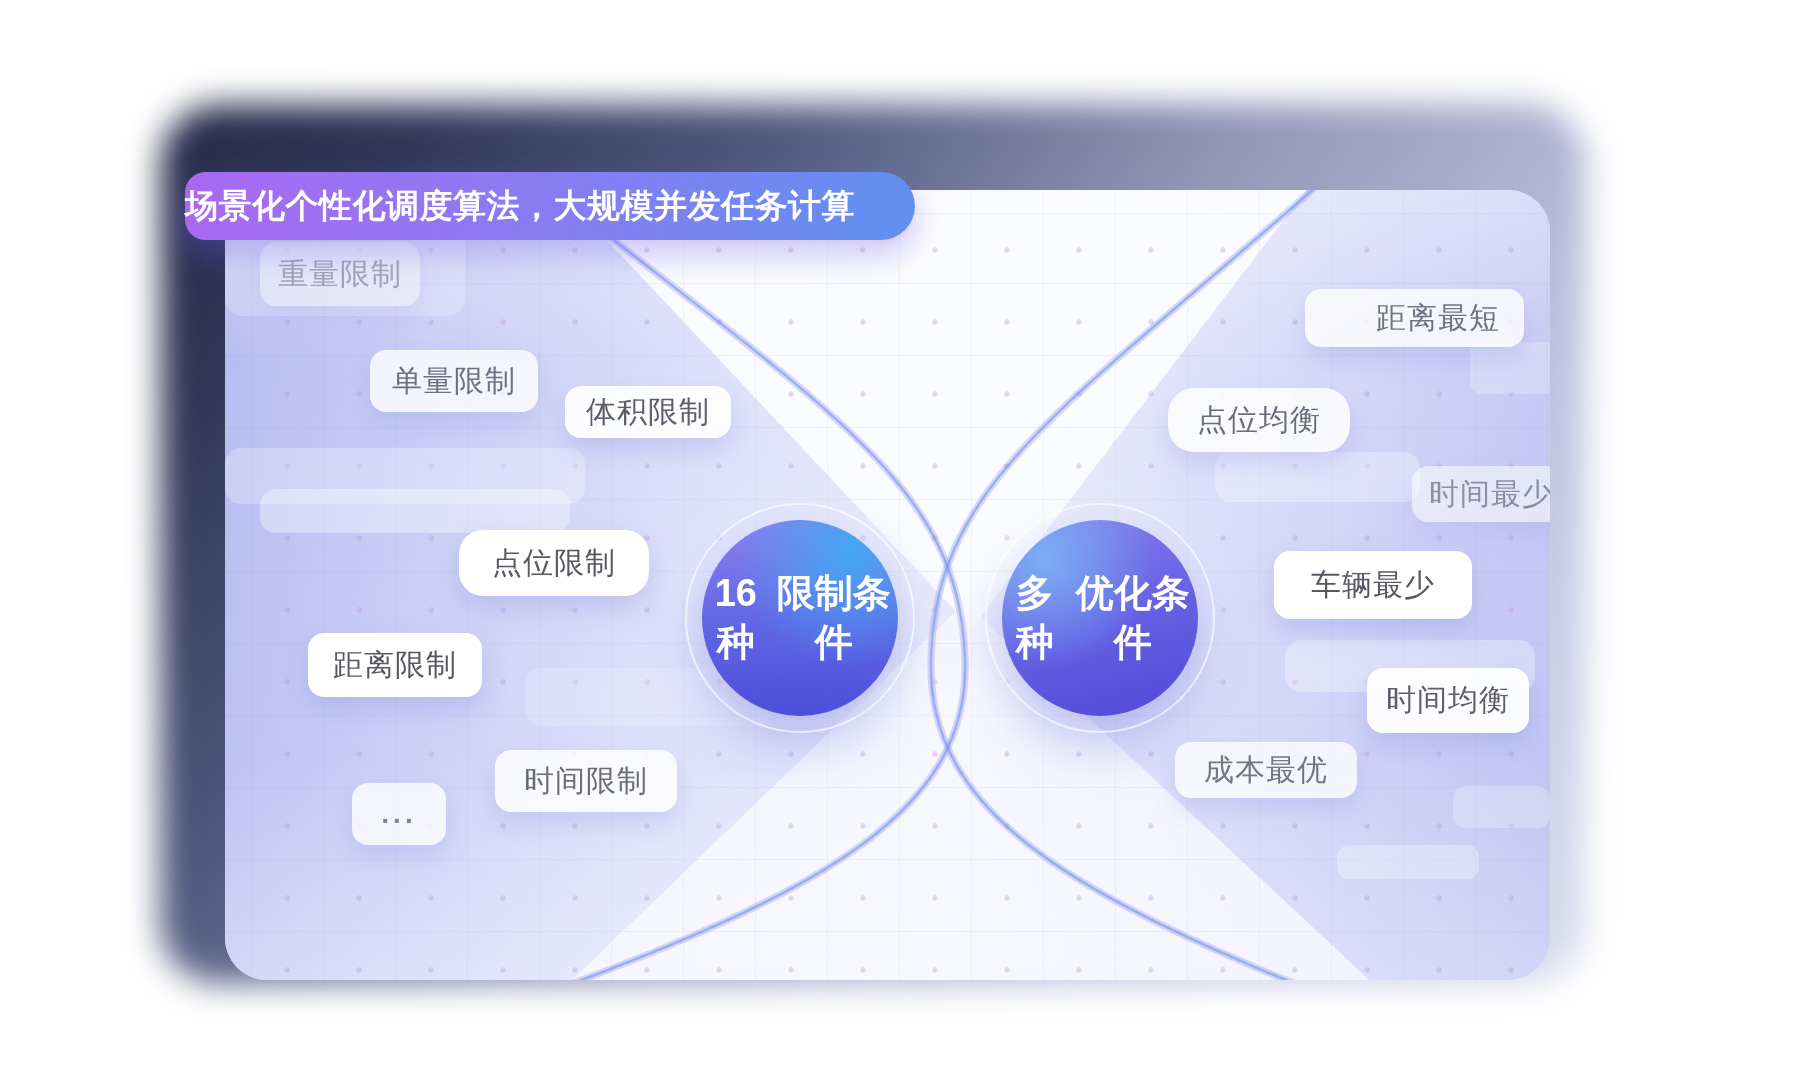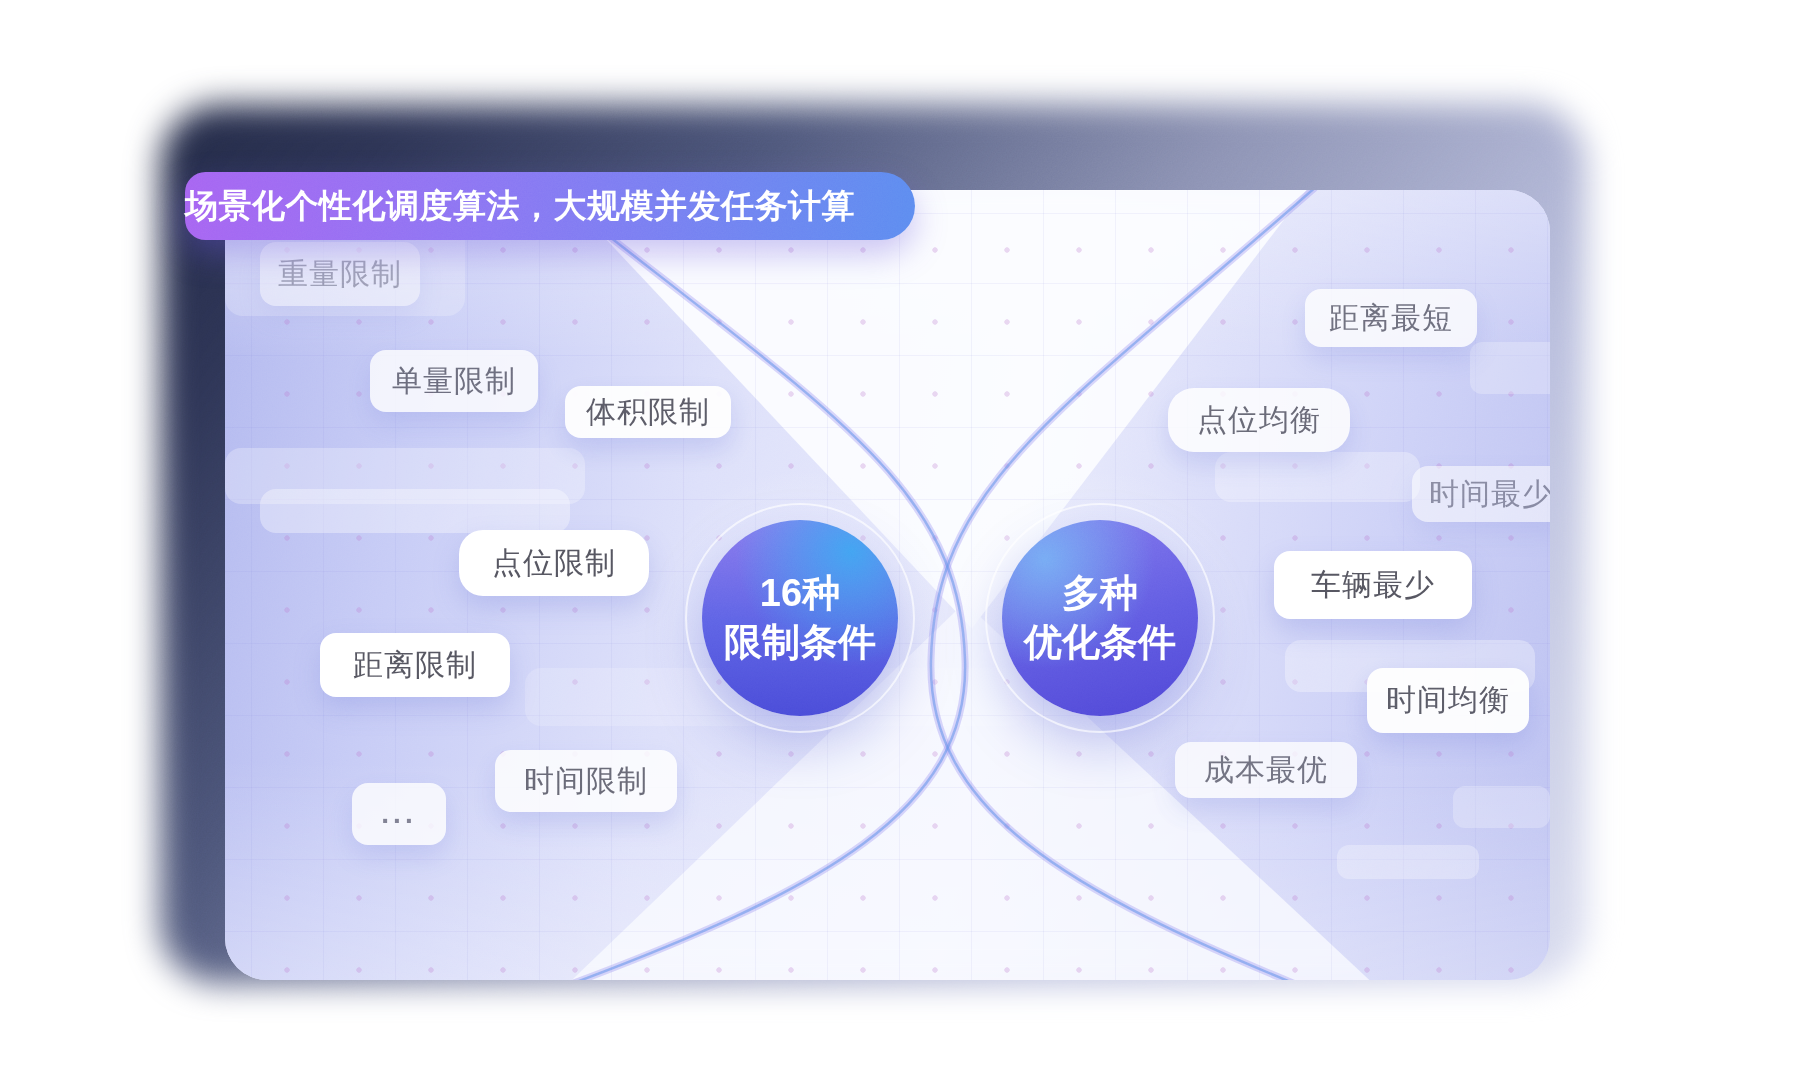--- a/index.html
+++ b/index.html
@@ -46,21 +46,21 @@
     background-position:26px 24px, 26px 24px, 26px 24px;
   }
   .ghost{position:absolute;z-index:4;background:rgba(255,255,255,0.3);border-radius:16px;}
   .curves{position:absolute;inset:0;z-index:5;}
   .halo{
     position:absolute;z-index:6;width:340px;height:340px;border-radius:50%;
     background:radial-gradient(circle, rgba(245,248,255,0.65) 0%, rgba(245,248,255,0.0) 62%);
   }
   .hub{
     position:absolute;z-index:7;width:196px;height:196px;border-radius:50%;
-    display:flex;flex-direction:column;align-items:center;justify-content:center;
+    display:flex;flex-direction:row;align-items:center;justify-content:center;
     color:#ffffff;font-weight:700;font-size:38px;line-height:1.28;text-align:center;
     box-shadow:0 26px 54px rgba(86,94,214,0.38);
   }
   .hub::after{
     content:"";position:absolute;inset:-17px;border-radius:50%;
     border:2px solid rgba(255,255,255,0.65);
   }
   .hub-left{
     background:
       radial-gradient(circle at 76% 16%, rgba(63,166,242,0.95) 0%, rgba(63,166,242,0) 52%),
@@ -132,25 +132,25 @@
     </div>
     <div class="hub hub-right" style="left:777px;top:330px;">
       <div>多种</div>
       <div>优化条件</div>
     </div>
 
     <div class="pill" style="left:35px;top:52px;width:160px;height:64px;opacity:0.42;">重量限制</div>
     <div class="pill" style="left:145px;top:160px;width:168px;height:62px;opacity:0.80;">单量限制</div>
     <div class="pill" style="left:340px;top:196px;width:166px;height:52px;opacity:0.95;">体积限制</div>
     <div class="pill" style="left:234px;top:340px;width:190px;height:66px;border-radius:24px;">点位限制</div>
-    <div class="pill" style="left:95px;top:443px;width:190px;height:64px;">距离限制</div>
+    <div class="pill" style="left:83px;top:443px;width:174px;height:64px;">距离限制</div>
     <div class="pill" style="left:270px;top:560px;width:182px;height:62px;opacity:0.85;">时间限制</div>
     <div class="pill pill-dots" style="left:127px;top:593px;width:94px;height:62px;opacity:0.8;">...</div>
 
-    <div class="pill" style="left:1080px;top:99px;width:172px;height:58px;opacity:0.80;">距离最短</div>
+    <div class="pill" style="left:1080px;top:99px;width:172px;height:58px;opacity:0.80;padding-left:47px;">距离最短</div>
     <div class="pill" style="left:943px;top:198px;width:182px;height:64px;opacity:0.85;border-radius:26px;">点位均衡</div>
     <div class="pill" style="left:1187px;top:276px;width:158px;height:56px;opacity:0.55;">时间最少</div>
     <div class="pill" style="left:1005px;top:361px;width:198px;height:68px;margin-left:44px;">车辆最少</div>
     <div class="pill" style="left:1142px;top:478px;width:162px;height:65px;opacity:0.95;">时间均衡</div>
     <div class="pill" style="left:950px;top:552px;width:182px;height:56px;opacity:0.78;">成本最优</div>
   </div>
 
   <div class="banner">
     <div class="banner-text">场景化个性化调度算法，大规模并发任务计算</div>
   </div>

